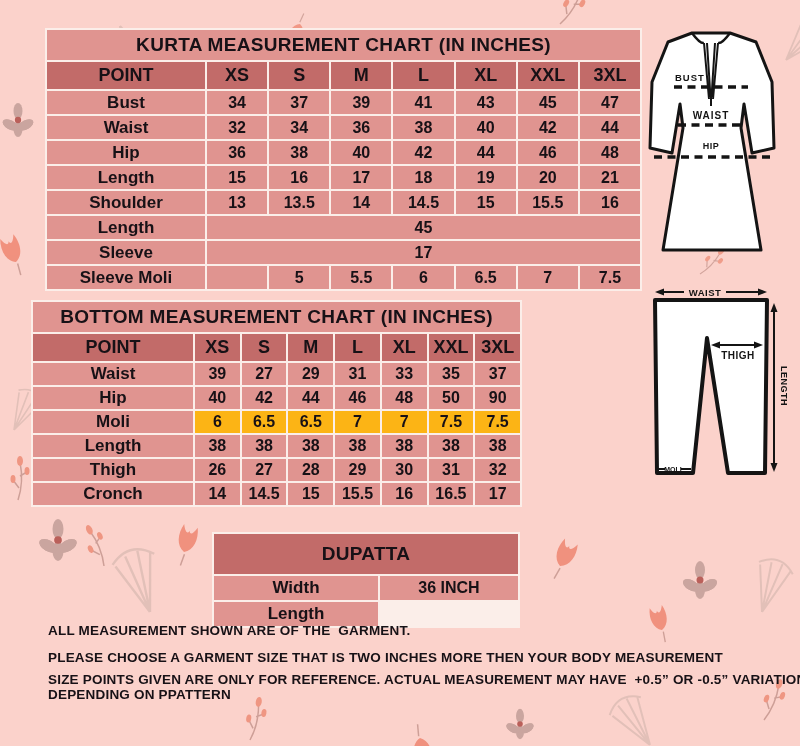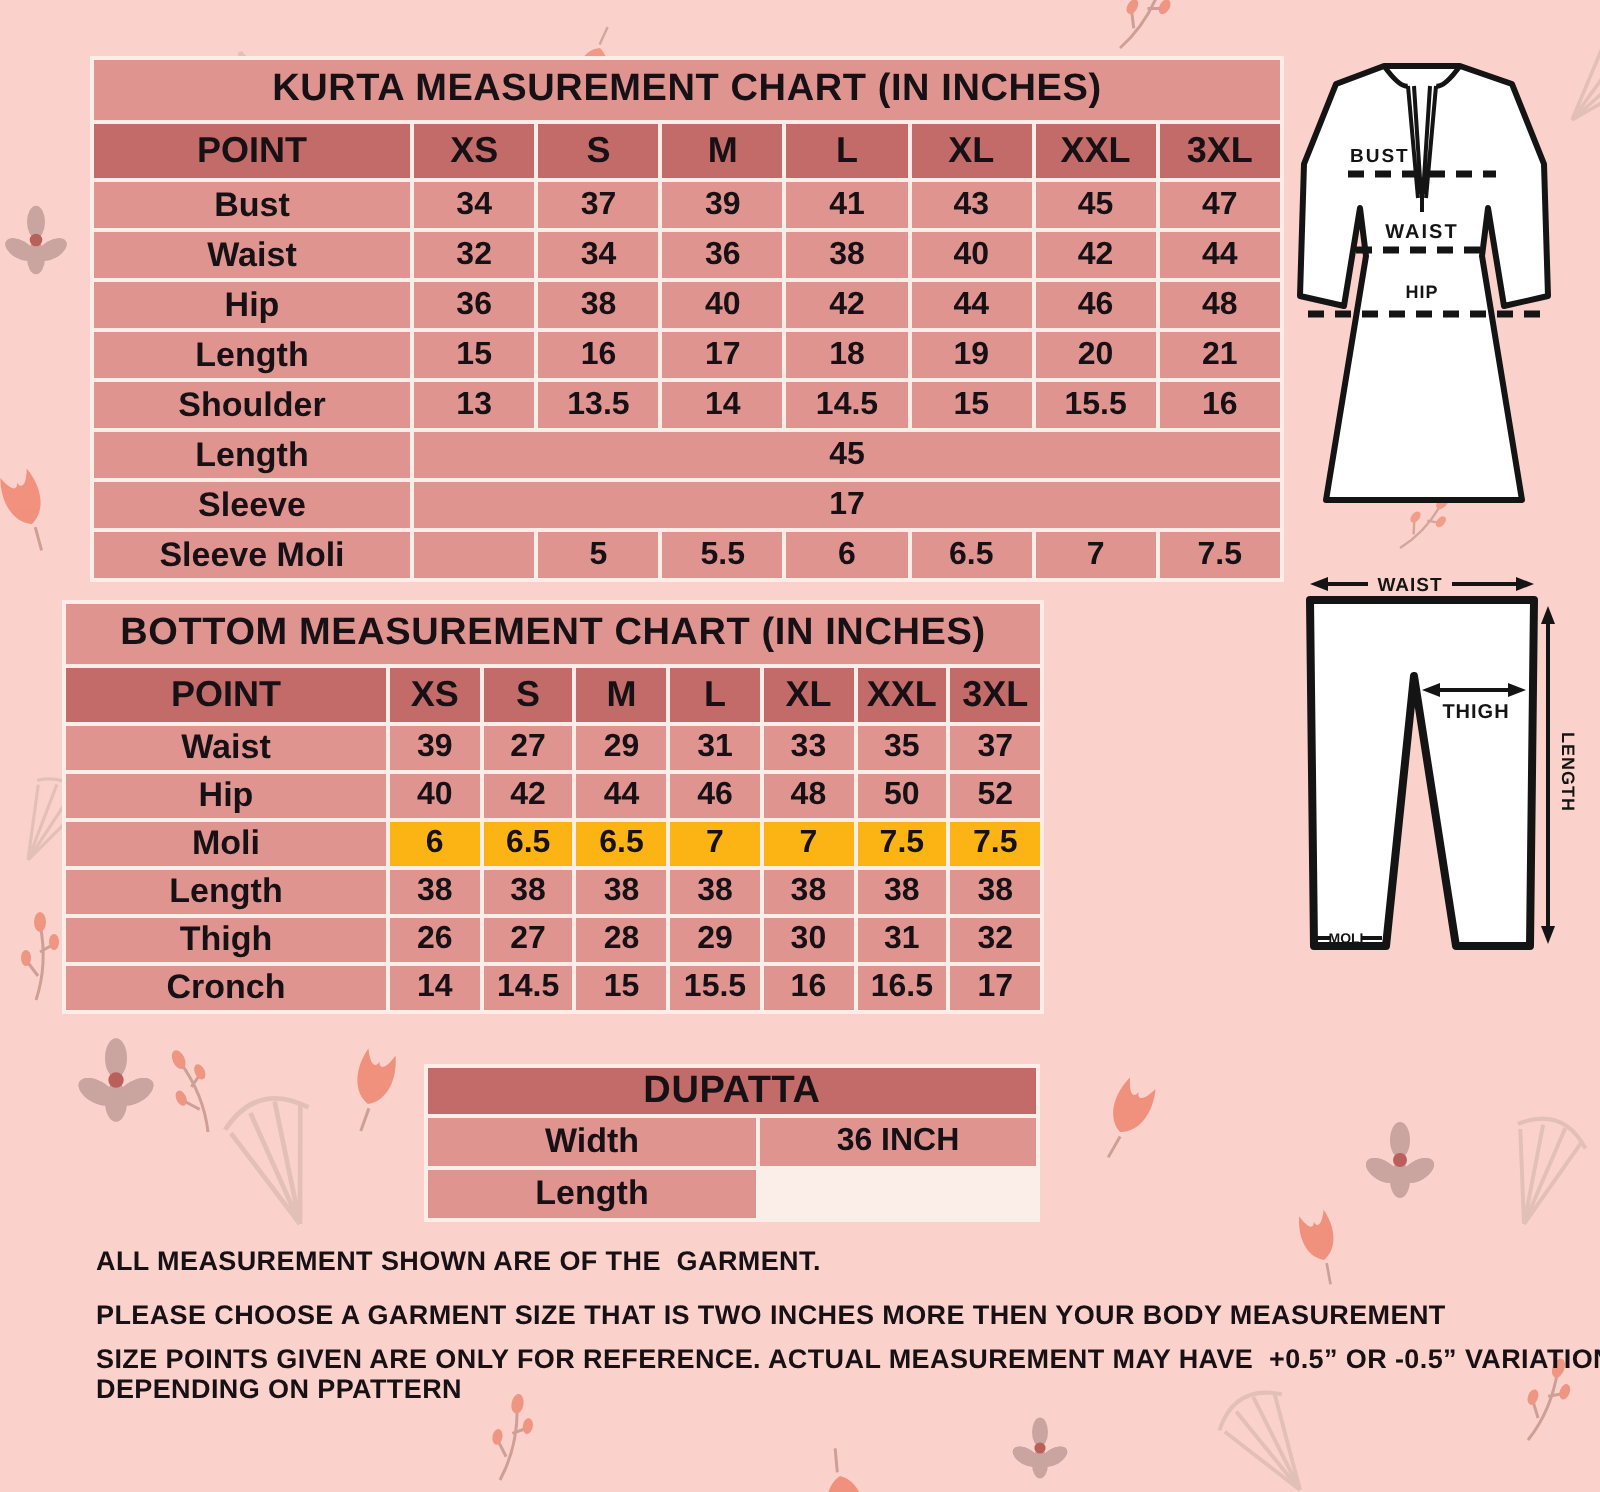--- a/index.html
+++ b/index.html
@@ -14,21 +14,21 @@
     background:var(--line,#fbeee9);padding:2px;box-sizing:border-box;
   }
   .kurta-table{left:45px;top:28px;width:597px;}
   .bottom-table{left:31px;top:300px;width:491px;}
   .dupatta-table{left:212px;top:532px;width:308px;}
   .t-title{
     display:flex;align-items:center;justify-content:center;
     font-weight:bold;font-size:19px;letter-spacing:.3px;
     background:var(--cell,#e09490);height:30px;
   }
-  .dupatta-table .t-title{background:var(--rose,#c26b69);height:23px;}
+  .dupatta-table .t-title{background:var(--rose,#c26b69);height:40px;}
   .m-row{display:grid;gap:2px;}
   .kurta-table .m-row{grid-template-columns:158px repeat(7,1fr);height:23px;}
   .kurta-table .m-row.hdr{height:27px;}
   .bottom-table .m-row{grid-template-columns:160px repeat(7,1fr);height:22px;}
   .bottom-table .m-row.hdr{height:27px;}
   .dupatta-table .m-row{grid-template-columns:164px 1fr;height:24px;text-align:center;}
   .cell{
     display:flex;align-items:center;justify-content:center;
     background:var(--cell,#e09490);font-weight:bold;font-size:16px;
   }
@@ -207,21 +207,21 @@
         <div class="cell">37</div>
       </div>
       <div class="m-row">
         <div class="cell lab">Hip</div>
         <div class="cell">40</div>
         <div class="cell">42</div>
         <div class="cell">44</div>
         <div class="cell">46</div>
         <div class="cell">48</div>
         <div class="cell">50</div>
-        <div class="cell">52</div>
+        <div class="cell">90</div>
       </div>
       <div class="m-row">
         <div class="cell lab">Moli</div>
         <div class="cell hi">6</div>
         <div class="cell hi">6.5</div>
         <div class="cell hi">6.5</div>
         <div class="cell hi">7</div>
         <div class="cell hi">7</div>
         <div class="cell hi">7.5</div>
         <div class="cell hi">7.5</div>

